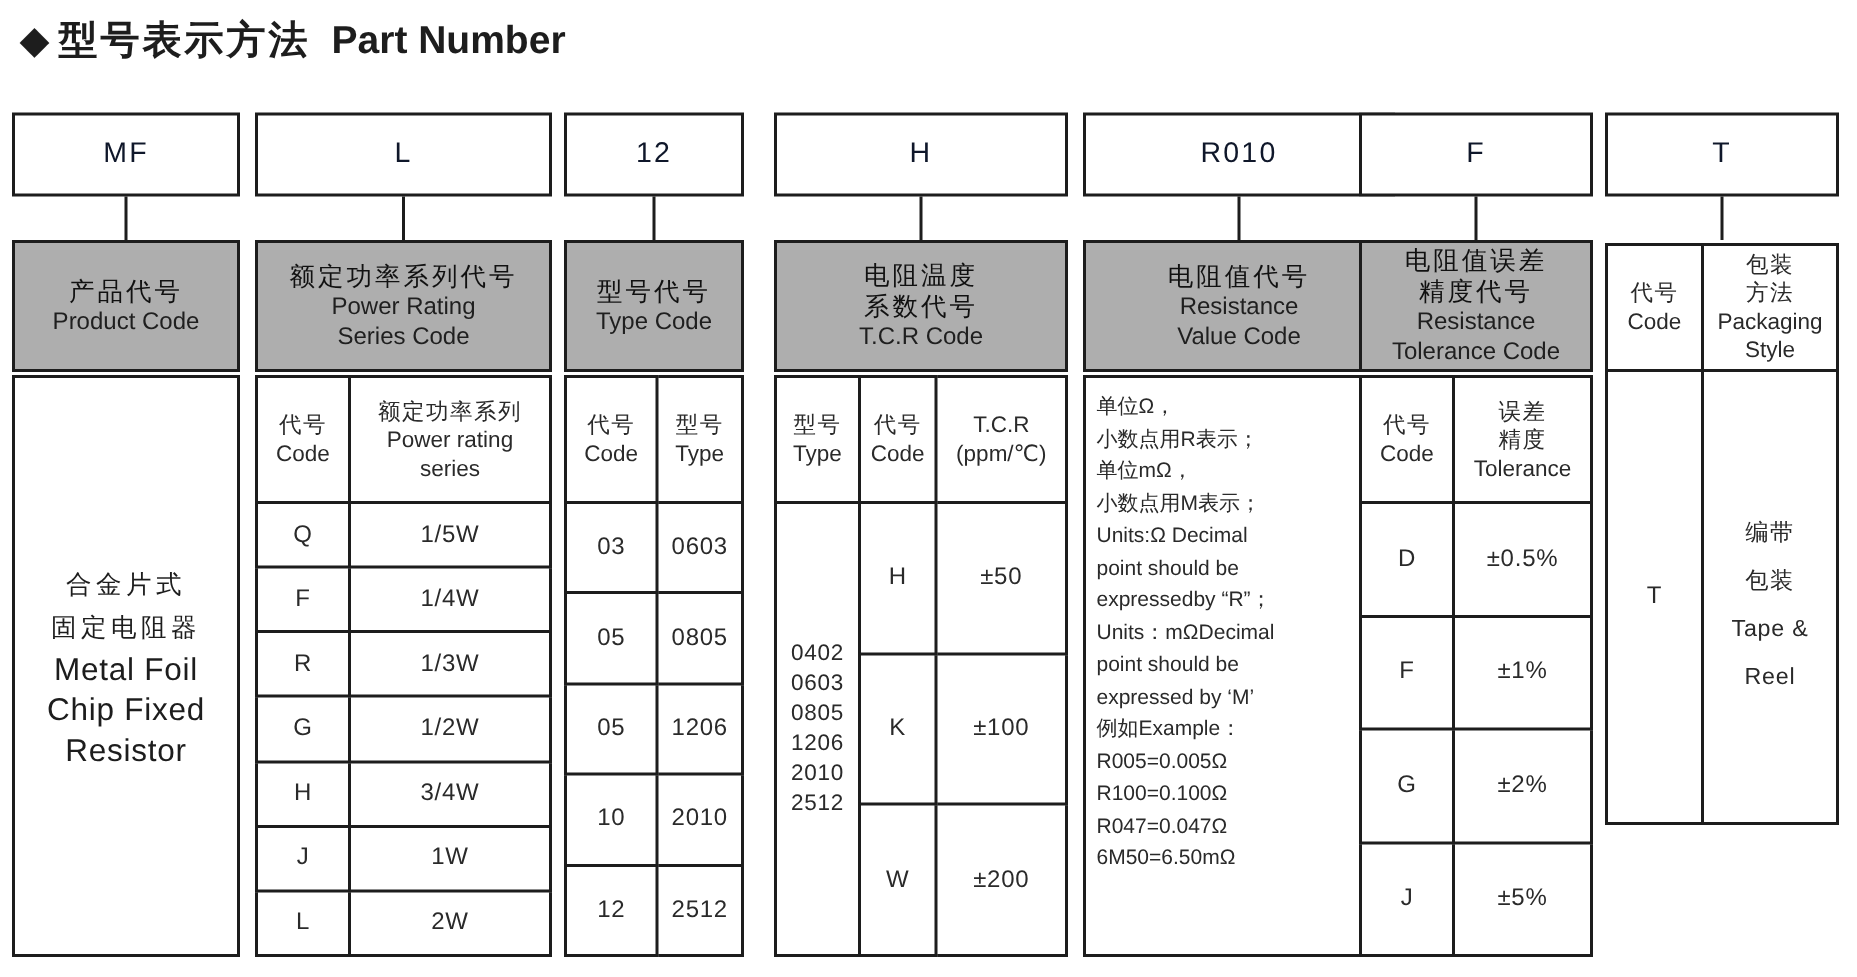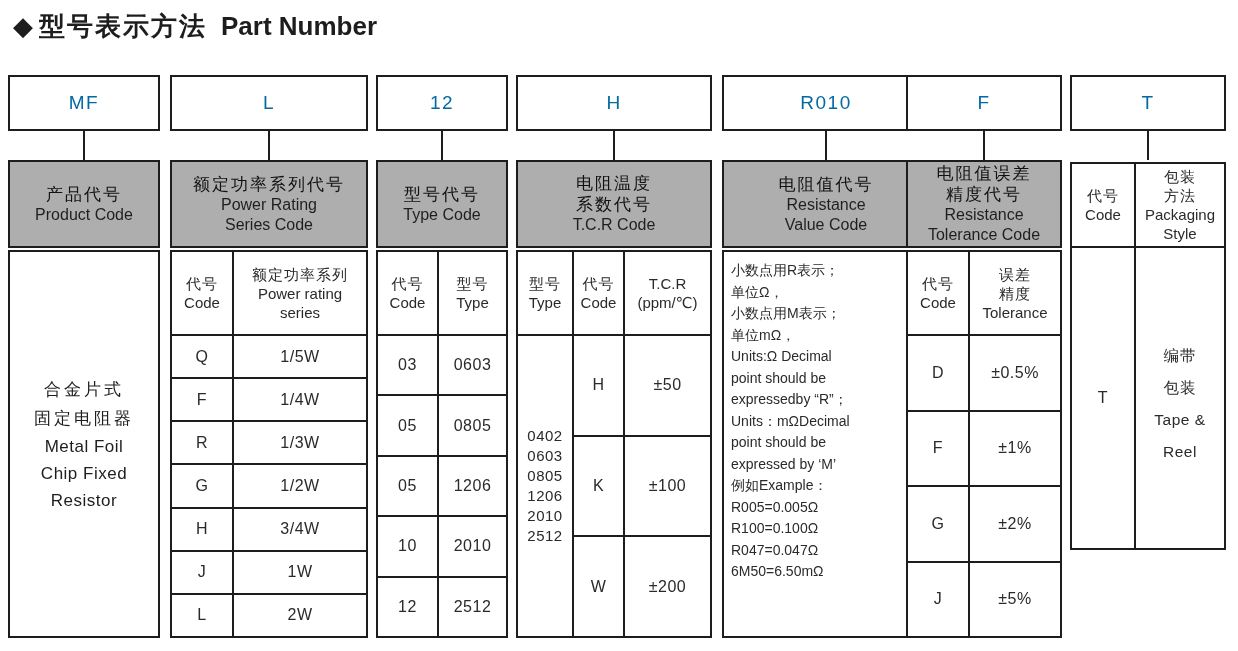--- a/index.html
+++ b/index.html
@@ -14,37 +14,37 @@
   .title { position: absolute; left: 13px; top: 9px; font-size: 26px; font-weight: 700; white-space: nowrap; }
   .title .bullet { margin-right: 6px; }
   .title .zh { letter-spacing: 2px; }
   .title .en { margin-left: 14px; margin-top: 12px; }
 
   .col { position: absolute; top: 75px; }
 
   .code-box {
     height: 56px; border: 2px solid #1d1d1d; background: #fff;
     display: flex; align-items: center; justify-content: center;
-    font-size: 19px; letter-spacing: 1.5px; color: #0369a1;
+    font-size: 19px; letter-spacing: 1.5px; color: #0f172a;
   }
   .connector { height: 29px; display: flex; justify-content: center; }
   .connector .vline { width: 2px; height: 100%; background: #1d1d1d; }
 
   .gray-header {
     height: 88px; border: 2px solid #1d1d1d; background: #aeaeae;
     display: flex; flex-direction: column; align-items: center; justify-content: center;
     text-align: center;
   }
   .gray-header .zh { font-size: 17px; letter-spacing: 2px; line-height: 21px; color: #111; }
   .gray-header .en { font-size: 16px; line-height: 20px; color: #1f1f1f; }
 
   .body-box { margin-top: 2px; height: 388px; border: 2px solid #1d1d1d; background: #fff; }
   .center-col { display: flex; flex-direction: column; align-items: center; justify-content: center; text-align: center; }
   .prod .zh { font-size: 17px; letter-spacing: 3px; line-height: 29px; }
-  .prod .en { font-size: 17px; line-height: 27px; letter-spacing: 0.5px; }
+  .prod .en { font-size: 21px; line-height: 27px; letter-spacing: 0.5px; }
 
   table.grid { width: 100%; height: 388px; margin-top: 2px; border-collapse: collapse; table-layout: fixed; background: #fff; }
   table.grid th, table.grid td {
     border: 2px solid #1d1d1d; text-align: center; vertical-align: middle;
     font-weight: 400; padding: 0; color: #2a2a2a;
   }
   table.grid thead tr { height: 84px; }
   table.grid th { font-size: 15px; line-height: 19px; }
   table.grid th .zh { letter-spacing: 1px; }
   table.grid td { font-size: 16px; letter-spacing: 0.5px; }
@@ -142,21 +142,21 @@
             <td>1W</td>
           </tr>
         <tr>
             <td>L</td>
             <td>2W</td>
           </tr>
       </tbody>
     </table>
   </div>
 
-  <div class="col" style="left:376px;width:132px">
+  <div class="col" style="left:376px;width:120px">
     <div class="code-box">
       <span>12</span>
     </div>
     <div class="connector">
         <div class="vline"></div>
       </div>
     <div class="gray-header">
       <div class="zh">型号代号</div>
       <div class="en">Type Code</div>
     </div>
@@ -269,24 +269,24 @@
     </div>
     <div class="connector">
         <div class="vline"></div>
       </div>
     <div class="gray-header">
       <div class="zh">电阻值代号</div>
       <div class="en">Resistance</div>
       <div class="en">Value Code</div>
     </div>
     <div class="body-box value-text">
+      <div>单位Ω，</div>
       <div>小数点用R表示；</div>
-      <div>单位Ω，</div>
+      <div>单位mΩ，</div>
       <div>小数点用M表示；</div>
-      <div>单位mΩ，</div>
       <div>Units:Ω Decimal</div>
       <div>point should be</div>
       <div>expressedby “R”；</div>
       <div>Units：mΩDecimal</div>
       <div>point should be</div>
       <div>expressed by ‘M’</div>
       <div>例如Example：</div>
       <div>R005=0.005Ω</div>
       <div>R100=0.100Ω</div>
       <div>R047=0.047Ω</div>

